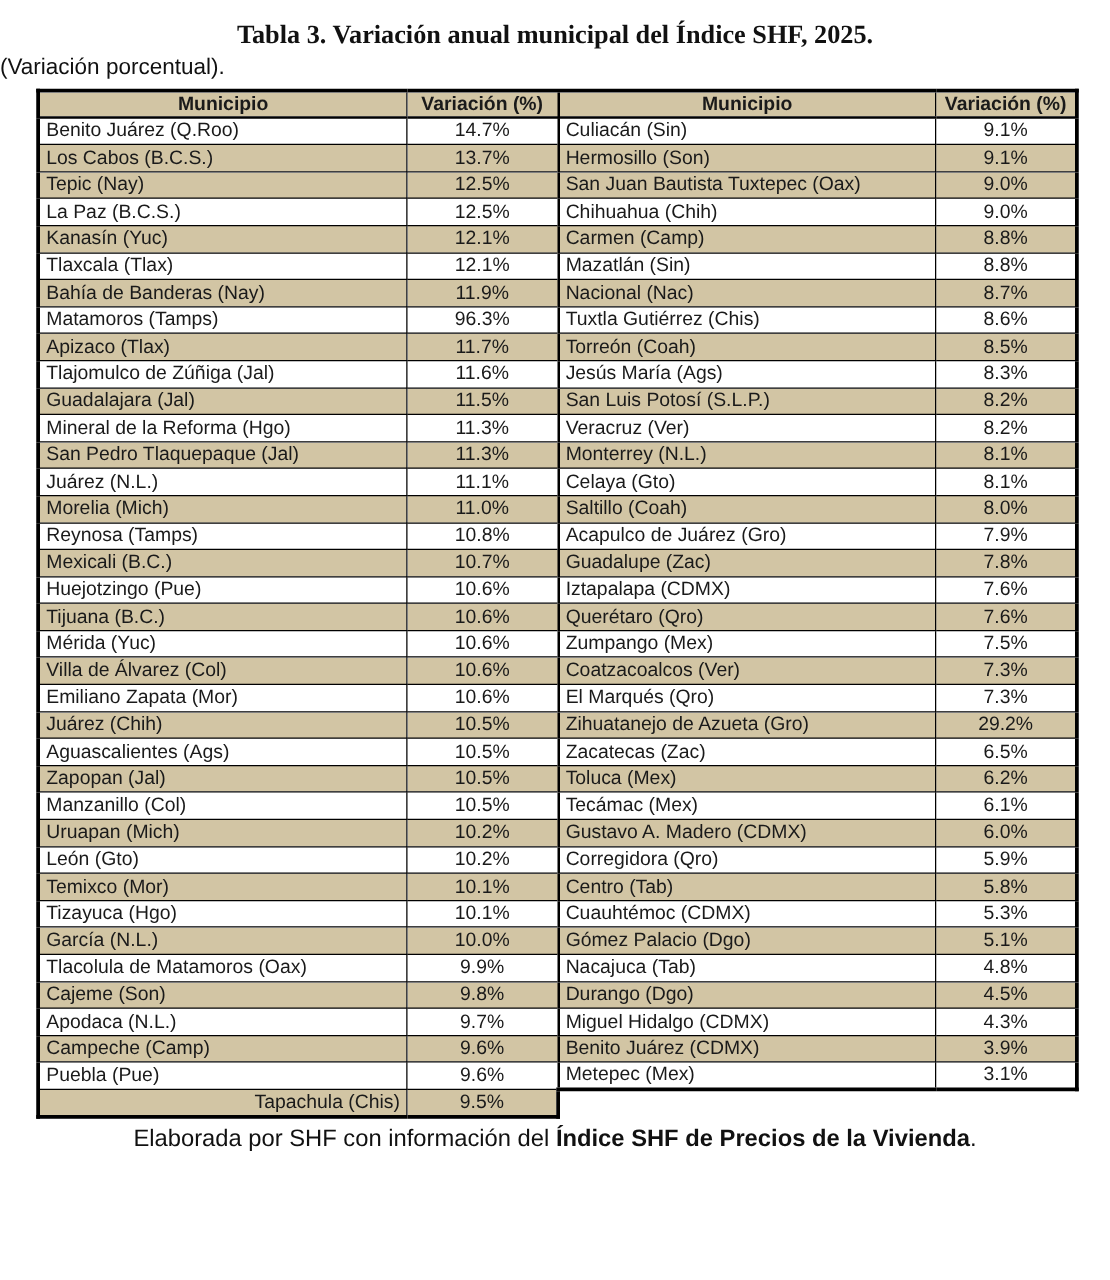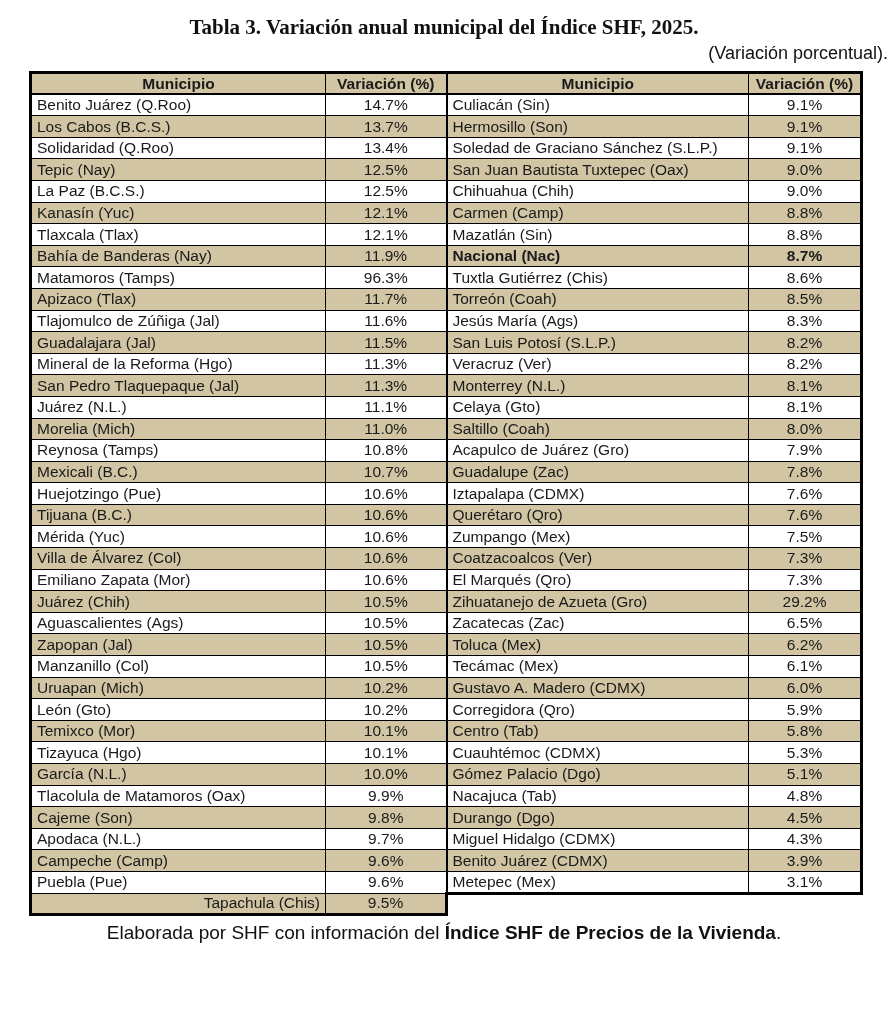--- a/index.html
+++ b/index.html
@@ -14,21 +14,21 @@
 
   .title {
     margin: 15px 10px 3px 10px;
     text-align: center;
     font-size: 21px;
     font-weight: 700;
     color: #111111;
     font-family: Liberation Serif, serif;
   }
   .subtitle {
-    text-align: right;
+    text-align: left;
     font-size: 18px;
     font-weight: 400;
     margin-bottom: 7px;
     color: #111111;
   }
 
   table.shf-table {
     border-collapse: collapse;
     table-layout: fixed;
     margin-left: 29px;
@@ -58,21 +58,21 @@
   .shf-table td.val  { text-align: center; padding: 0 2px; }
 
   tr.tan td:not(.void) { background: #d2c5a4; }
   tr.wht td:not(.void) { background: #ffffff; }
 
   td.void { border: none; background: #ffffff; }
   tr.bL td:nth-child(1) { border-bottom: 3px solid #000; text-align: right; }
   tr.bL td:nth-child(2) { border-bottom: 3px solid #000; border-right: 3px solid #000; }
   tr.bR td:nth-child(3), tr.bR td:nth-child(4) { border-bottom: 3px solid #000; }
 
-  td.bold { font-weight: 700; }
+  td.bold { font-weight: 400; }
 
   .footer {
     margin-top: 6px;
     text-align: center;
     font-size: 19px;
     color: #111111;
   }
   .footer .b { font-weight: 700; margin-top: 34px; }
 </style>
 </head>
@@ -104,26 +104,20 @@
           <td class="val">14.7%</td>
           <td class="muni">Culiacán (Sin)</td>
           <td class="val">9.1%</td>
         </tr>
         <tr class="tan">
           <td class="muni">Los Cabos (B.C.S.)</td>
           <td class="val">13.7%</td>
           <td class="muni">Hermosillo (Son)</td>
           <td class="val">9.1%</td>
         </tr>
-        <tr class="wht">
-          <td class="muni">Solidaridad (Q.Roo)</td>
-          <td class="val">13.4%</td>
-          <td class="muni">Soledad de Graciano Sánchez (S.L.P.)</td>
-          <td class="val">9.1%</td>
-        </tr>
         <tr class="tan">
           <td class="muni">Tepic (Nay)</td>
           <td class="val">12.5%</td>
           <td class="muni">San Juan Bautista Tuxtepec (Oax)</td>
           <td class="val">9.0%</td>
         </tr>
         <tr class="wht">
           <td class="muni">La Paz (B.C.S.)</td>
           <td class="val">12.5%</td>
           <td class="muni">Chihuahua (Chih)</td>

